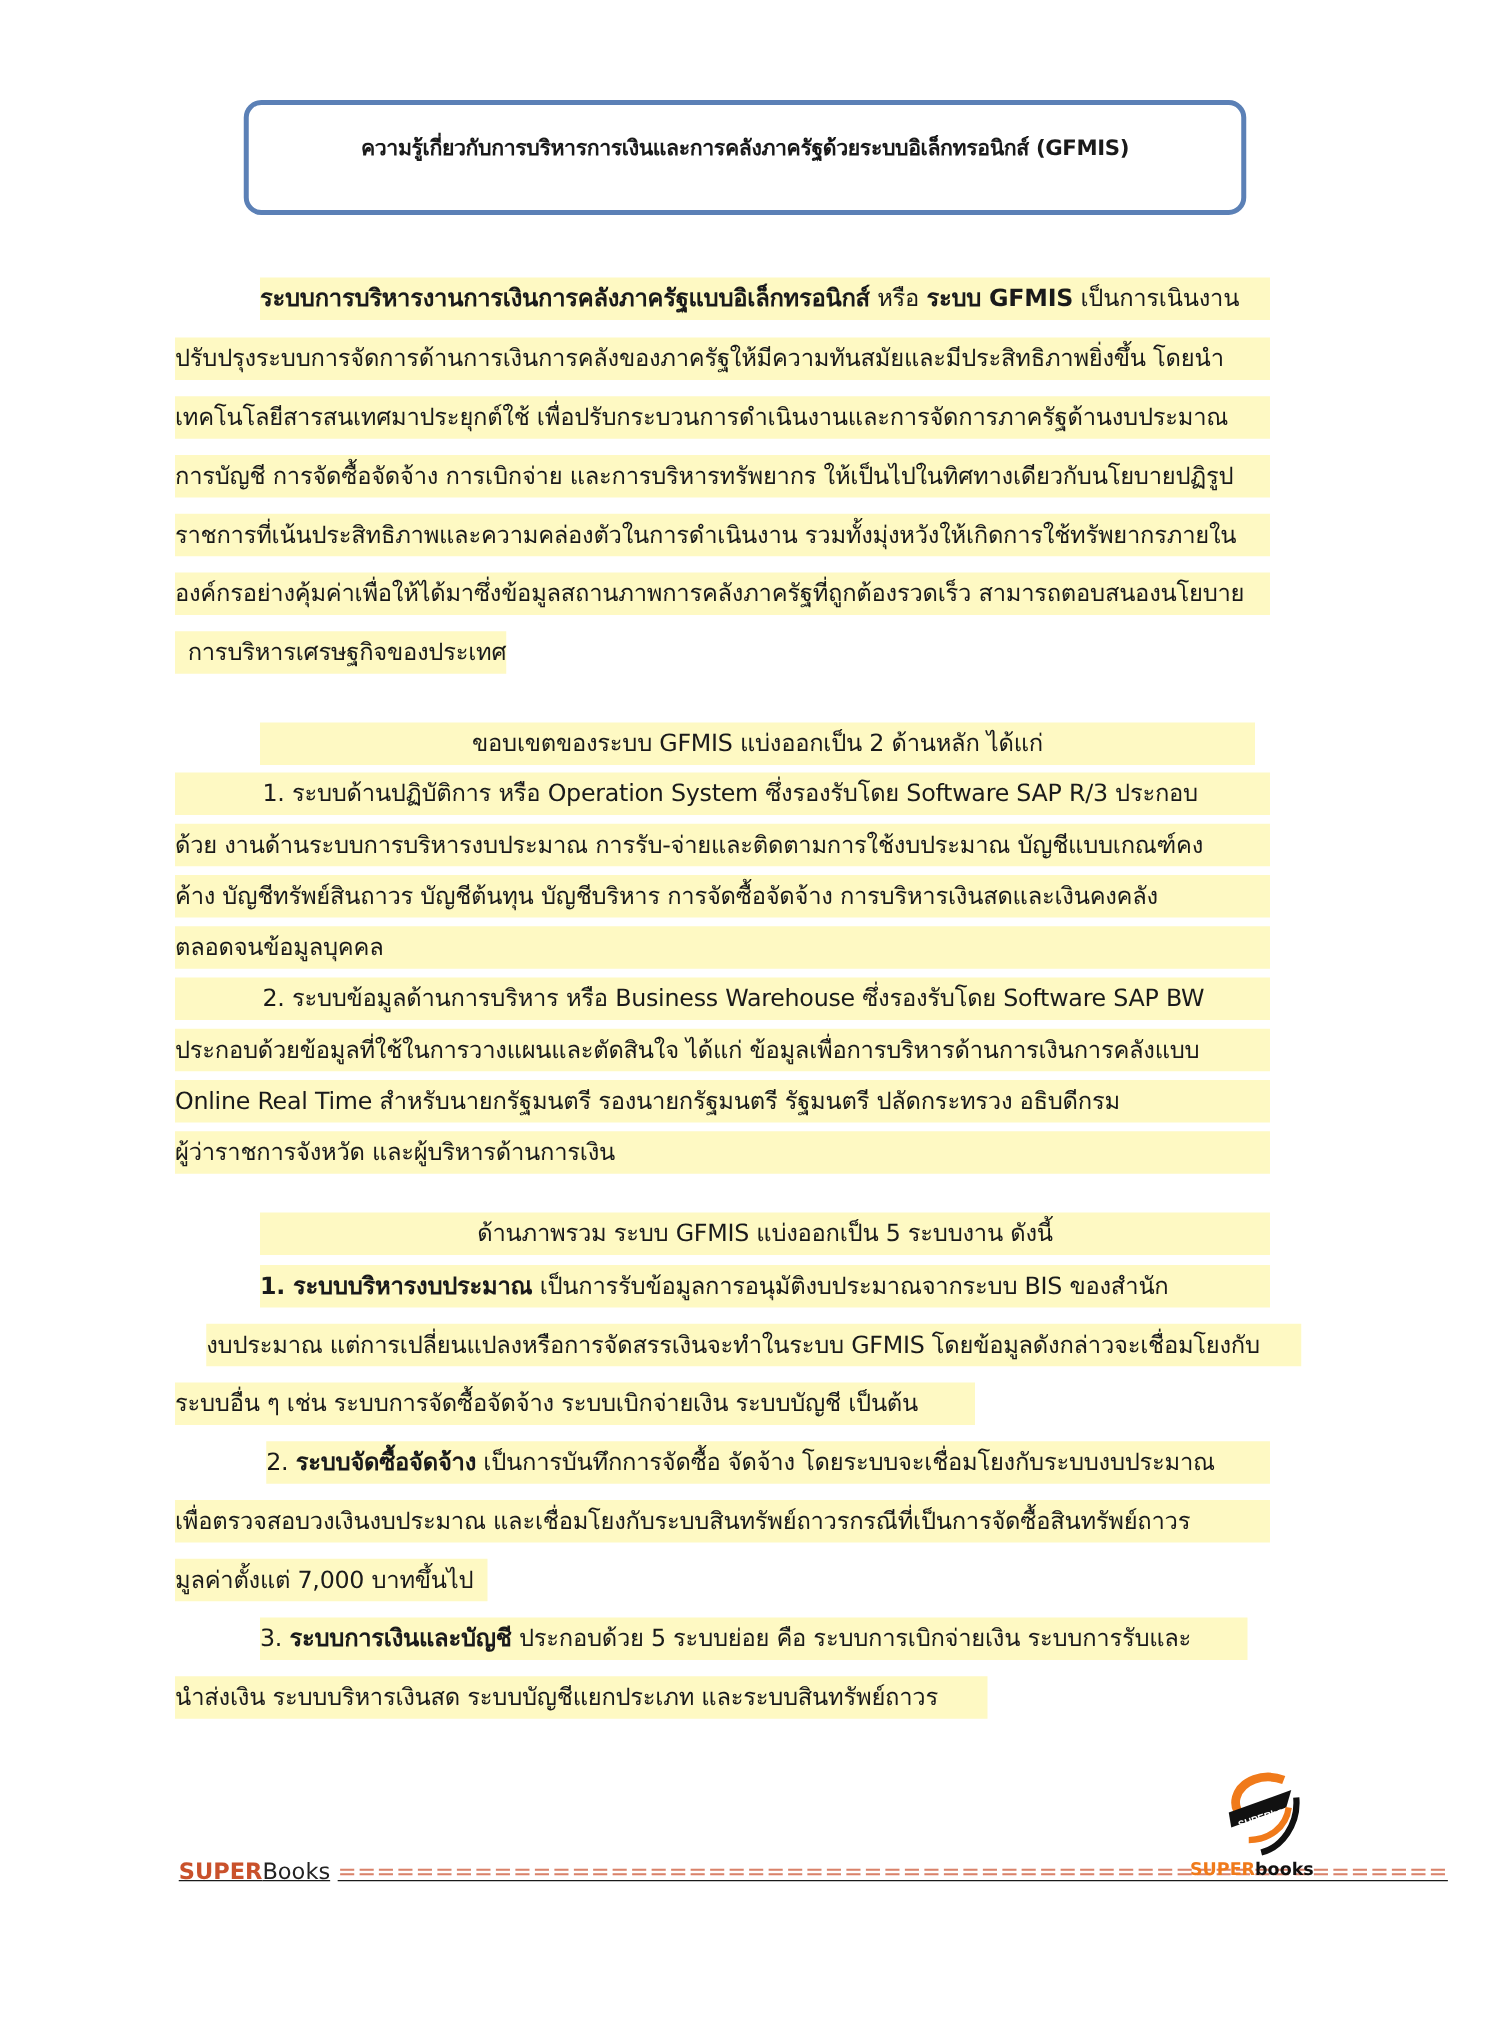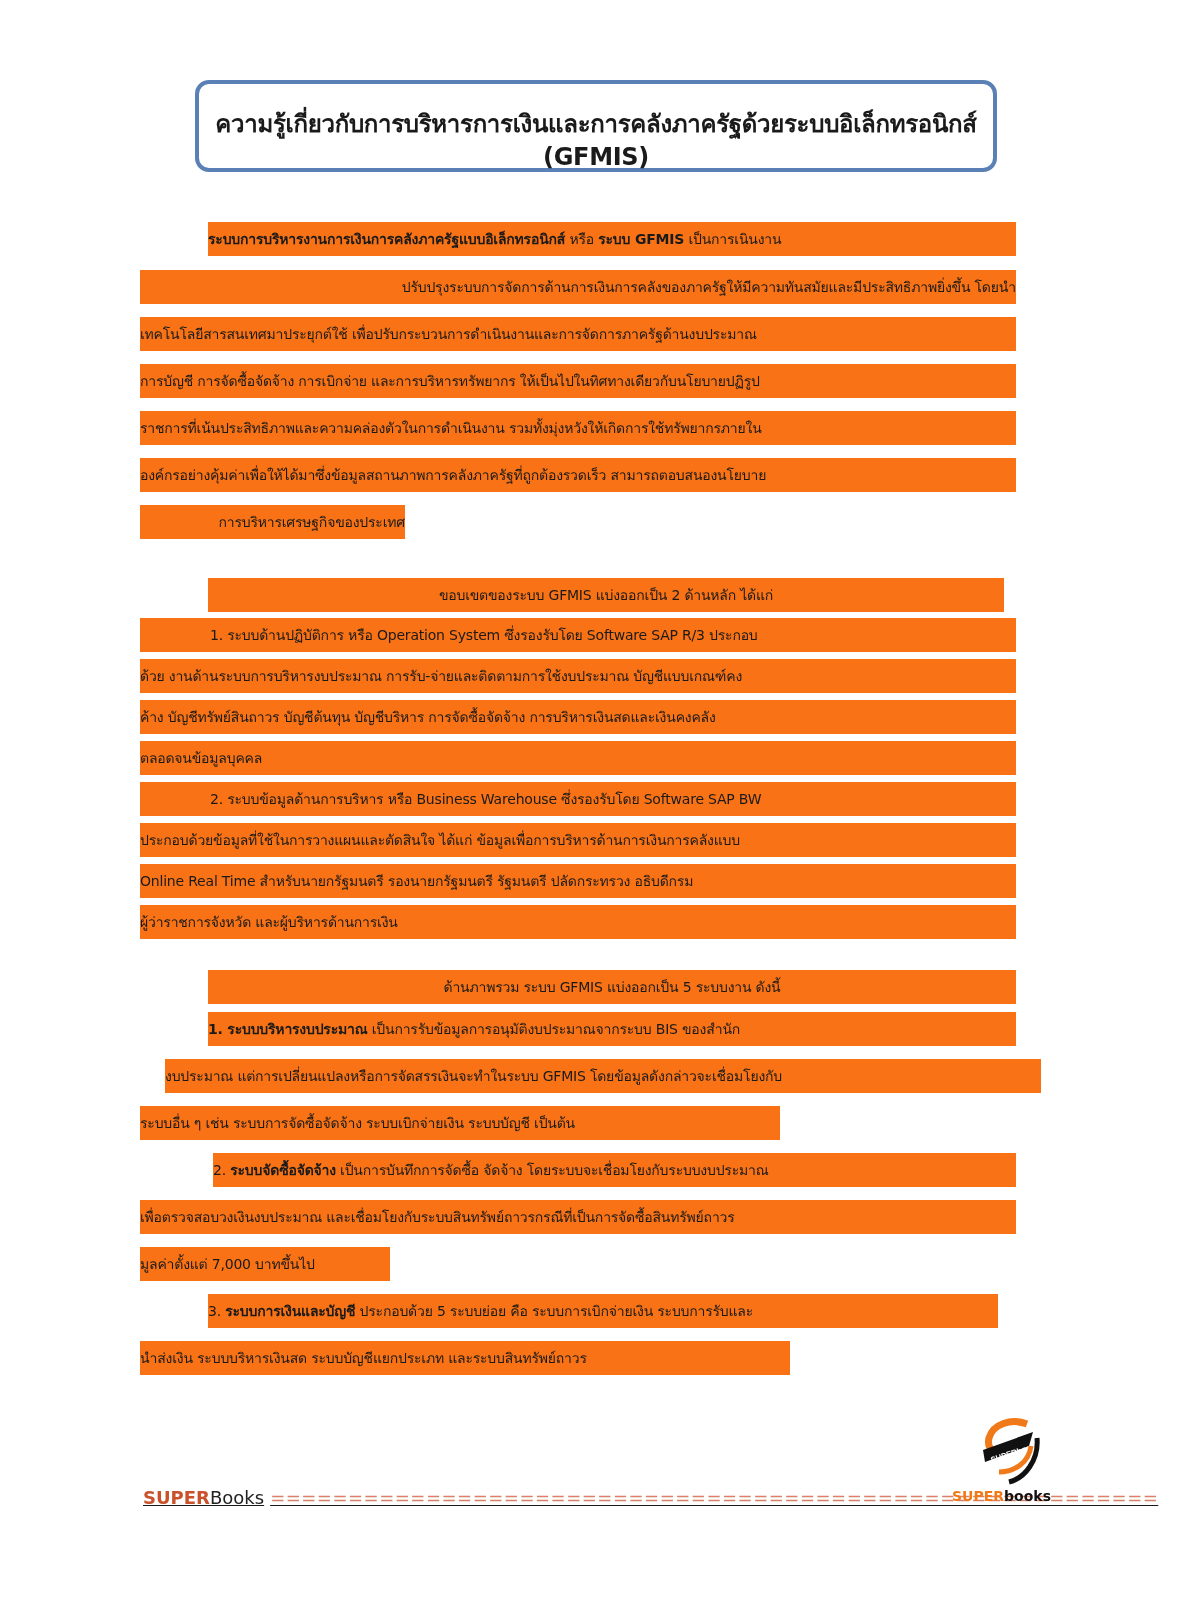--- a/index.html
+++ b/index.html
@@ -1,43 +1,43 @@
 <!DOCTYPE html>
 <html><head>
 <meta charset="utf-8">
 <style>
   html, body { margin:0; padding:0; background:#ffffff; }
   body { width:1190px; height:1617px; position:relative; overflow:hidden;
          font-family:"DejaVu Sans", "Liberation Sans", sans-serif; color:#1a1a1a; }
   .title-box { position:absolute; left:195px; top:80px; width:794px; height:84px;
                border:4px solid #5b80b6; border-radius:14px; box-sizing:content-box; }
   .title-text { position:absolute; left:0; right:0; top:20px; text-align:center;
-                font-size:24px; font-weight:bold; letter-spacing:-0.3px; }
-  .line { position:absolute; font-size:14px; line-height:34px; white-space:nowrap;
-          background:#f97316; letter-spacing:-0.2px; }
+                font-size:17px; font-weight:bold; letter-spacing:-0.3px; }
+  .line { position:absolute; font-size:19px; line-height:34px; white-space:nowrap;
+          background:#fef9c3; letter-spacing:-0.2px; }
   .line b { font-weight:bold; }
   .center { text-align:center; font-weight:normal; }
   .footer-left { position:absolute; left:143px; top:1487px; font-size:18px; white-space:nowrap;text-decoration:underline; }
   .footer-left .super { color:#c9512b; font-weight:bold; }
   .footer-left .books { color:#222; }
   .footer-left .rule { color:#d9826a; letter-spacing:0.5px; margin-left:6px; }
   .logo { position:absolute; left:975px; top:1416px; width:70px; height:70px; }
   .logo-text { position:absolute; left:952px; top:1488px; font-size:14px; font-weight:bold; white-space:nowrap; }
   .logo-text .s { color:#f07a1a; }
   .logo-text .b { color:#111; }
 </style>
 </head>
 <body>
 
 <div class="title-box">
   <div class="title-text">ความรู้เกี่ยวกับการบริหารการเงินและการคลังภาครัฐด้วยระบบอิเล็กทรอนิกส์ (GFMIS)</div>
 </div>
 
 <div class="line" style="left:208px; top:222px; width:808px;"><b>ระบบการบริหารงานการเงินการคลังภาครัฐแบบอิเล็กทรอนิกส์</b><span> หรือ </span><b>ระบบ GFMIS</b><span> เป็นการเนินงาน</span></div>
-<div class="line" style="left:140px; top:270px; width:876px;text-align:right;">ปรับปรุงระบบการจัดการด้านการเงินการคลังของภาครัฐให้มีความทันสมัยและมีประสิทธิภาพยิ่งขึ้น โดยนำ</div>
+<div class="line" style="left:140px; top:270px; width:876px;">ปรับปรุงระบบการจัดการด้านการเงินการคลังของภาครัฐให้มีความทันสมัยและมีประสิทธิภาพยิ่งขึ้น โดยนำ</div>
 <div class="line" style="left:140px; top:317px; width:876px;">เทคโนโลยีสารสนเทศมาประยุกต์ใช้ เพื่อปรับกระบวนการดำเนินงานและการจัดการภาครัฐด้านงบประมาณ</div>
 <div class="line" style="left:140px; top:364px; width:876px;">การบัญชี การจัดซื้อจัดจ้าง การเบิกจ่าย และการบริหารทรัพยากร ให้เป็นไปในทิศทางเดียวกับนโยบายปฏิรูป</div>
 <div class="line" style="left:140px; top:411px; width:876px;">ราชการที่เน้นประสิทธิภาพและความคล่องตัวในการดำเนินงาน รวมทั้งมุ่งหวังให้เกิดการใช้ทรัพยากรภายใน</div>
 <div class="line" style="left:140px; top:458px; width:876px;">องค์กรอย่างคุ้มค่าเพื่อให้ได้มาซึ่งข้อมูลสถานภาพการคลังภาครัฐที่ถูกต้องรวดเร็ว สามารถตอบสนองนโยบาย</div>
 <div class="line" style="left:140px; top:505px; width:265px;text-align:right;">การบริหารเศรษฐกิจของประเทศ</div>
 
 <div class="line center" style="left:208px; top:578px; width:796px;">ขอบเขตของระบบ GFMIS แบ่งออกเป็น 2 ด้านหลัก ได้แก่</div>
 <div class="line" style="left:140px; top:618px; width:876px; padding-left:70px; box-sizing:border-box;">1. ระบบด้านปฏิบัติการ หรือ Operation System ซึ่งรองรับโดย Software SAP R/3  ประกอบ</div>
 <div class="line" style="left:140px; top:659px; width:876px;">ด้วย งานด้านระบบการบริหารงบประมาณ การรับ-จ่ายและติดตามการใช้งบประมาณ บัญชีแบบเกณฑ์คง</div>
 <div class="line" style="left:140px; top:700px; width:876px;">ค้าง บัญชีทรัพย์สินถาวร บัญชีต้นทุน บัญชีบริหาร การจัดซื้อจัดจ้าง การบริหารเงินสดและเงินคงคลัง</div>

